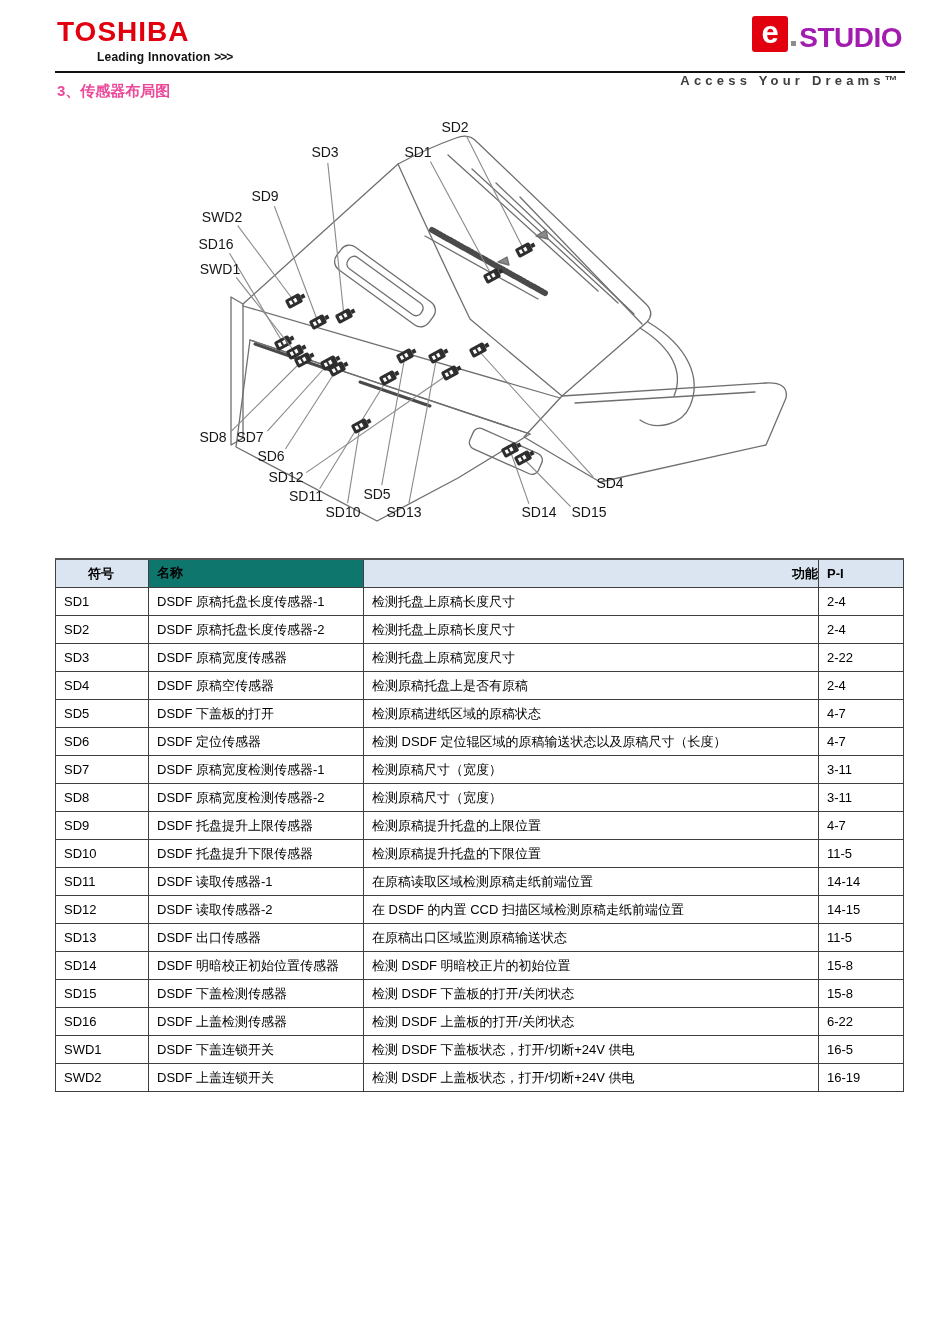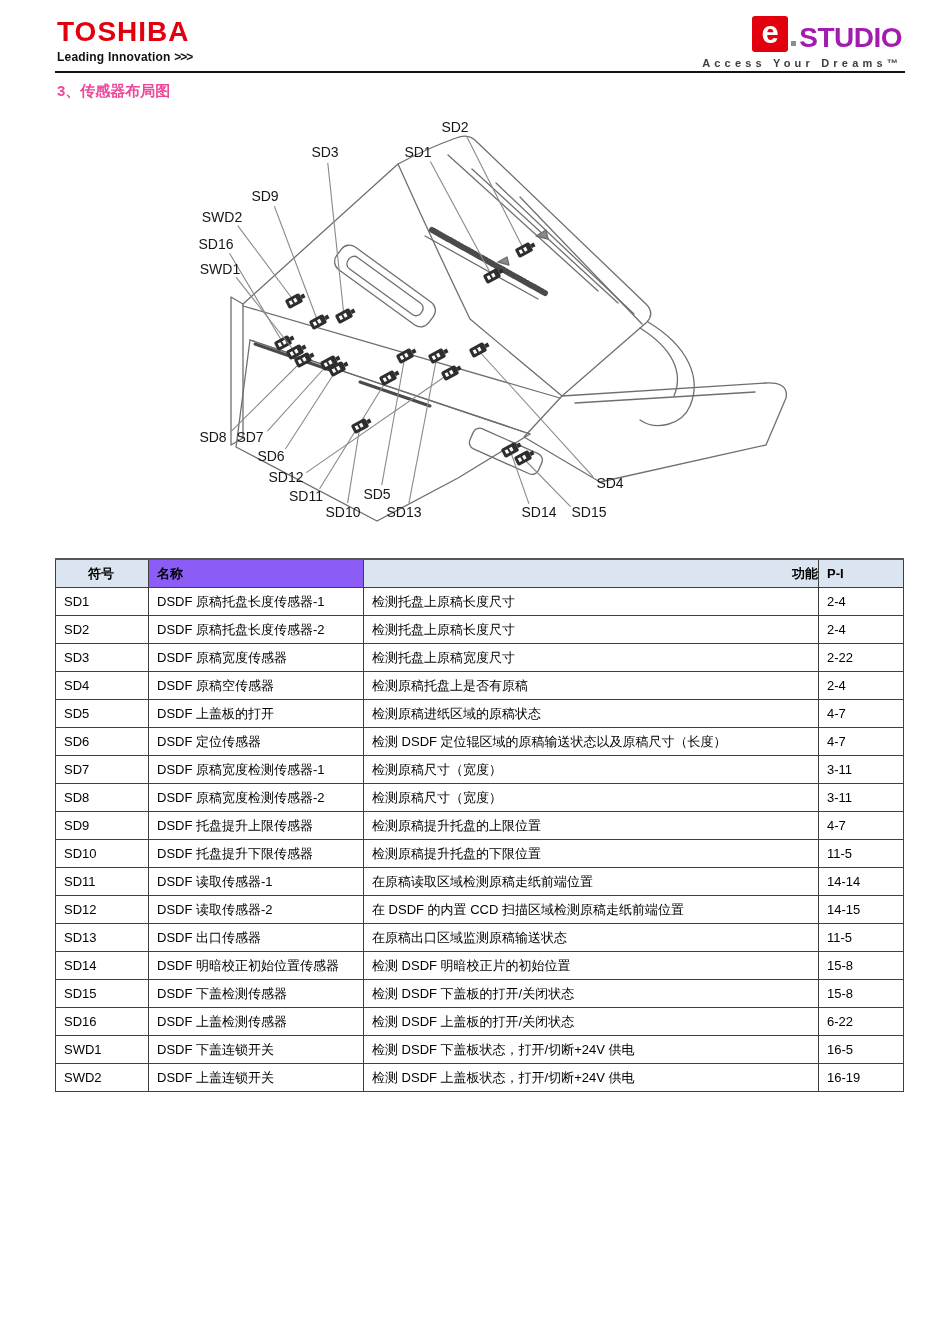--- a/index.html
+++ b/index.html
@@ -3,29 +3,29 @@
 <meta charset="utf-8">
 <style>
   html,body{margin:0;padding:0;background:#ffffff;}
   .page{
     position:relative;width:950px;height:1116px;background:#ffffff;overflow:hidden;
     font-family:"Liberation Sans",sans-serif;color:#111;
   }
   
   .brand-block{position:absolute;left:57px;top:18px;}
   .brand-word{font-size:28px;font-weight:bold;color:#e2000f;letter-spacing:1px;line-height:1;}
-  .brand-tagline{margin-top:4px;font-size:12px;font-weight:bold;color:#111;letter-spacing:.2px;}
+  .brand-tagline{margin-top:4px;font-size:12px;font-weight:bold;color:#111;letter-spacing:.2px;margin-left:40px;}
   .brand-tagline .chev{font-weight:bold;letter-spacing:-1px;}
   .estudio-block{position:absolute;right:48px;top:16px;text-align:right;}
   .estudio-row{display:flex;align-items:flex-end;justify-content:flex-end;}
   .e-box{width:36px;height:36px;background:#e2000f;border-radius:3px;color:#fff;
          font-weight:bold;font-size:31px;line-height:33px;text-align:center;}
   .e-dot{width:5px;height:5px;background:#8d8d8d;margin:0 3px 6px 3px;}
   .studio-word{font-size:28px;font-weight:bold;color:#a21caf;letter-spacing:-.5px;line-height:.95;}
-  .estudio-tagline{margin-top:5px;font-size:11px;font-weight:bold;color:#3e3e3e;letter-spacing:4.2px;}
+  .estudio-tagline{margin-top:21px;font-size:13px;font-weight:bold;color:#3e3e3e;letter-spacing:4.2px;}
   .header-rule{position:absolute;left:55px;top:71px;width:850px;border-top:2px solid #111;}
   
   .section-title{position:absolute;left:57px;top:82px;font-size:15px;font-weight:bold;color:#ec4899;}
   
   .diagram{position:absolute;left:0;top:100px;}
   .diagram text{font-size:14px;fill:#161616;}
   
   .sensor-table{
     position:absolute;left:55px;top:558px;width:848px;border-collapse:collapse;
     font-size:13px;color:#000;table-layout:fixed;
@@ -259,21 +259,21 @@
   <table class="sensor-table">
     <colgroup>
       <col style="width:93px">
         <col style="width:215px">
         <col style="width:455px">
         <col style="width:85px">
     </colgroup>
     <thead>
         <tr id="table-head-row">
           <th style="background: rgb(219, 229, 241); padding-left: 32px;">符号</th>
-          <th style="background: #8b5cf6;">名称</th>
+          <th style="background: #0f766e; font-family: Liberation Mono, monospace;">名称</th>
           <th style="background: rgb(219, 229, 241); text-align: right;">功能</th>
           <th style="background: rgb(219, 229, 241);">P-I</th>
         </tr>
       </thead>
     <tbody id="table-body">
         <tr>
           <td>SD1</td>
           <td>DSDF 原稿托盘长度传感器-1</td>
           <td>检测托盘上原稿长度尺寸</td>
           <td>2-4</td>
@@ -291,21 +291,21 @@
           <td>2-22</td>
         </tr>
         <tr>
           <td>SD4</td>
           <td>DSDF 原稿空传感器</td>
           <td>检测原稿托盘上是否有原稿</td>
           <td>2-4</td>
         </tr>
         <tr>
           <td>SD5</td>
-          <td>DSDF 上盖板的打开</td>
+          <td>DSDF 下盖板的打开</td>
           <td>检测原稿进纸区域的原稿状态</td>
           <td>4-7</td>
         </tr>
         <tr>
           <td>SD6</td>
           <td>DSDF 定位传感器</td>
           <td>检测 DSDF 定位辊区域的原稿输送状态以及原稿尺寸（长度）</td>
           <td>4-7</td>
         </tr>
         <tr>

